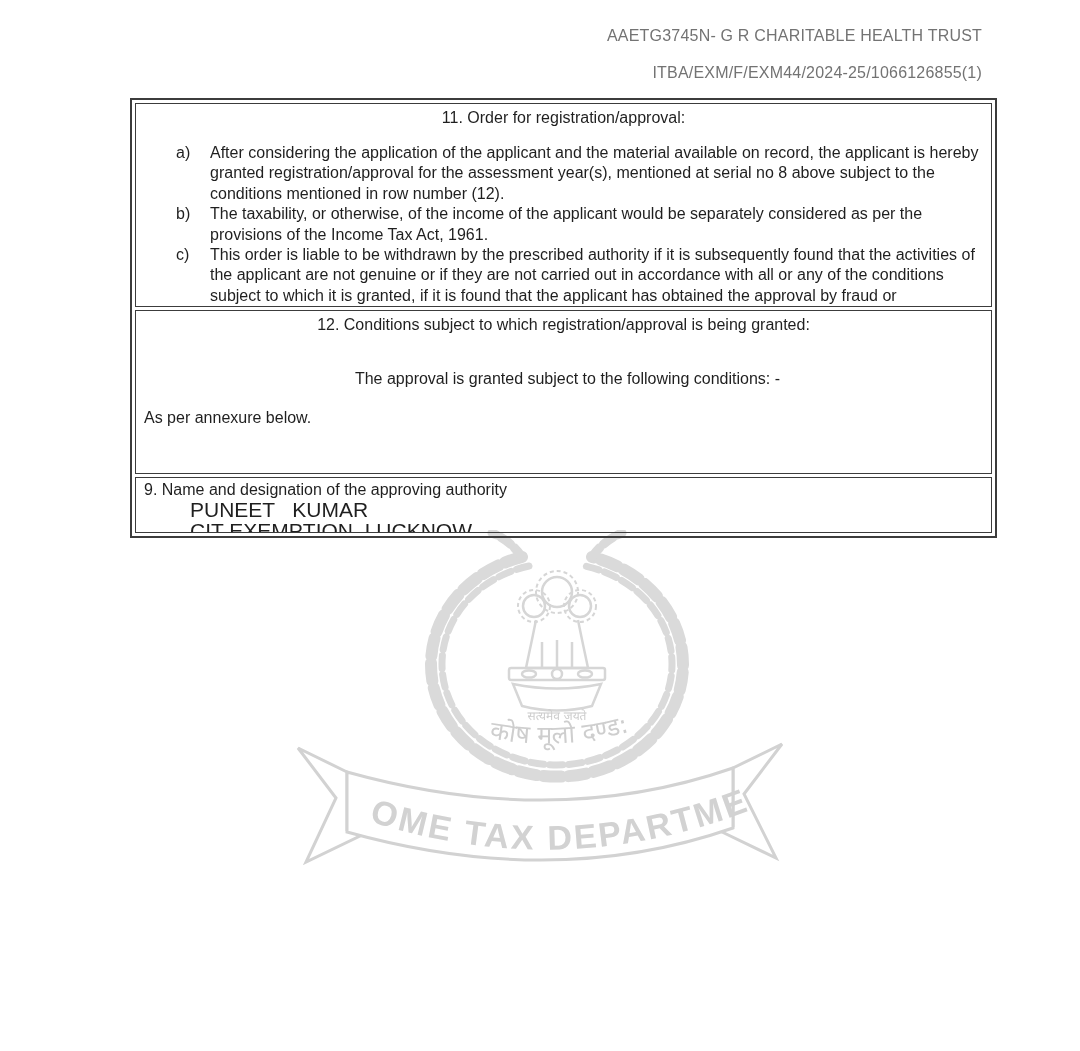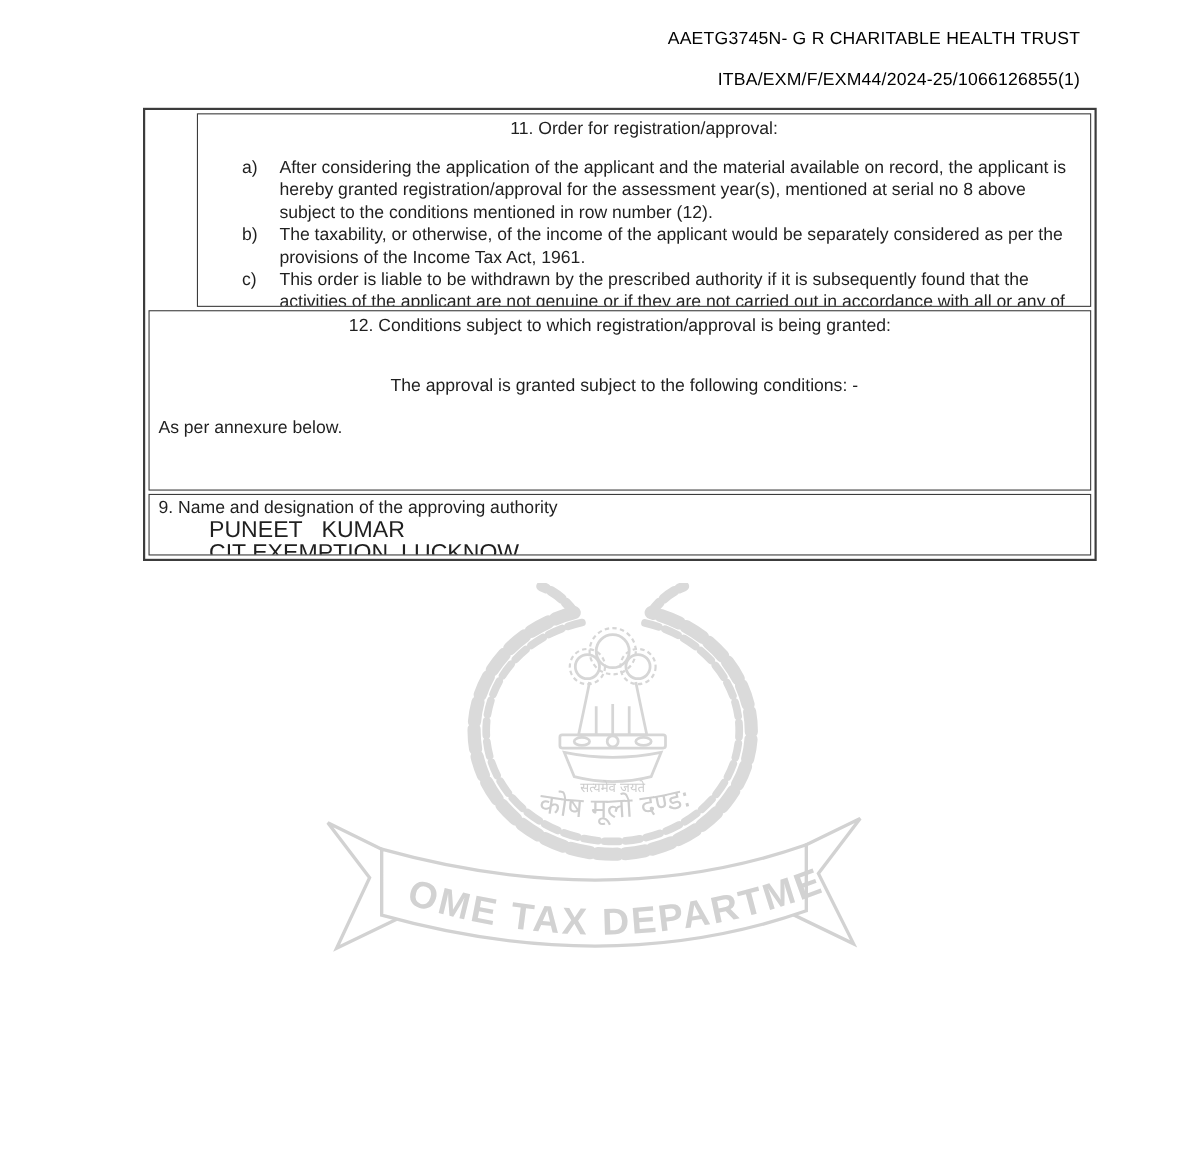--- a/index.html
+++ b/index.html
@@ -9,21 +9,21 @@
     background: #ffffff;
     font-family: "Liberation Sans", sans-serif;
     color: #1f1f1f;
     overflow: hidden;
   }
   
   .hdr-line {
     position: absolute;
     right: 98px;
     text-align: right;
-    color: #000000;
+    color: #737373;
     font-size: 16px;
     letter-spacing: 0.2px;
     z-index: 2;
     white-space: nowrap;
   }
   .hdr-line.l1 { top: 27px; }
   .hdr-line.l2 { top: 64px; }
 
   
   .watermark {
@@ -46,21 +46,21 @@
     gap: 3px;
     z-index: 1;
     background: transparent;
   }
   .row {
     box-sizing: border-box;
     border: 1px solid #3c3c3c;
     background: transparent;
     overflow: hidden;
   }
-  .row-11 { height: 176px; margin-left: 44px; }
+  .row-11 { height: 204px; }
   .row-12 { height: 164px; }
   .row-13 { height: 56px; }
 
   .row-title {
     text-align: center;
     font-size: 16px;
     line-height: 20px;
     padding-top: 4px;
   }
   .abc-list {

